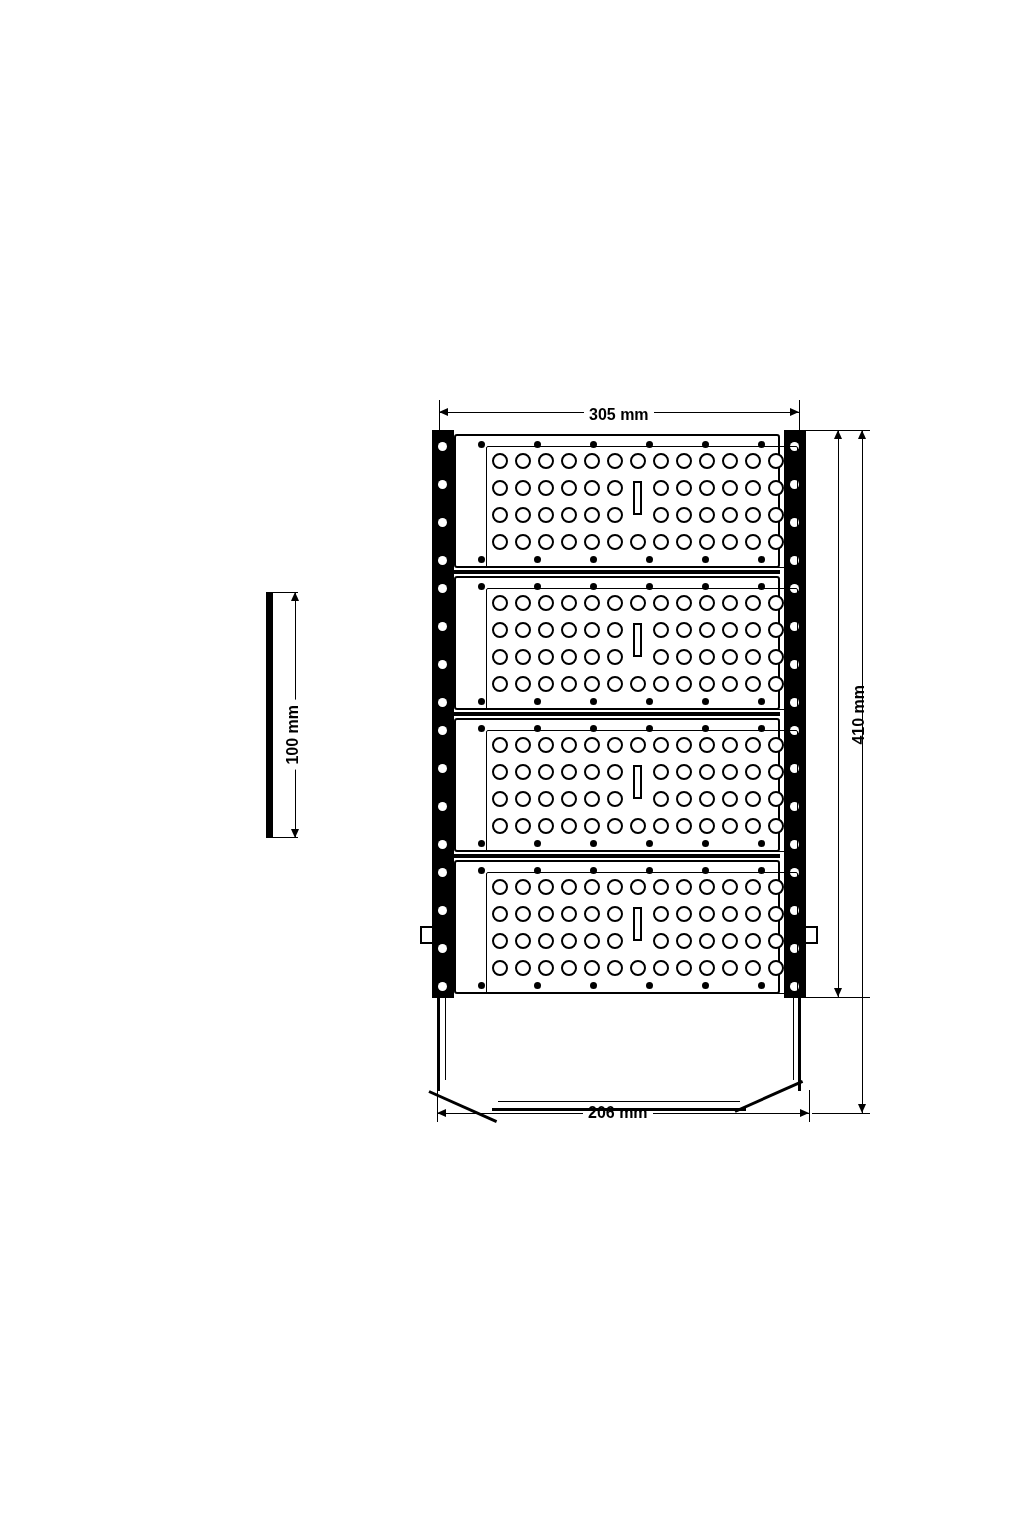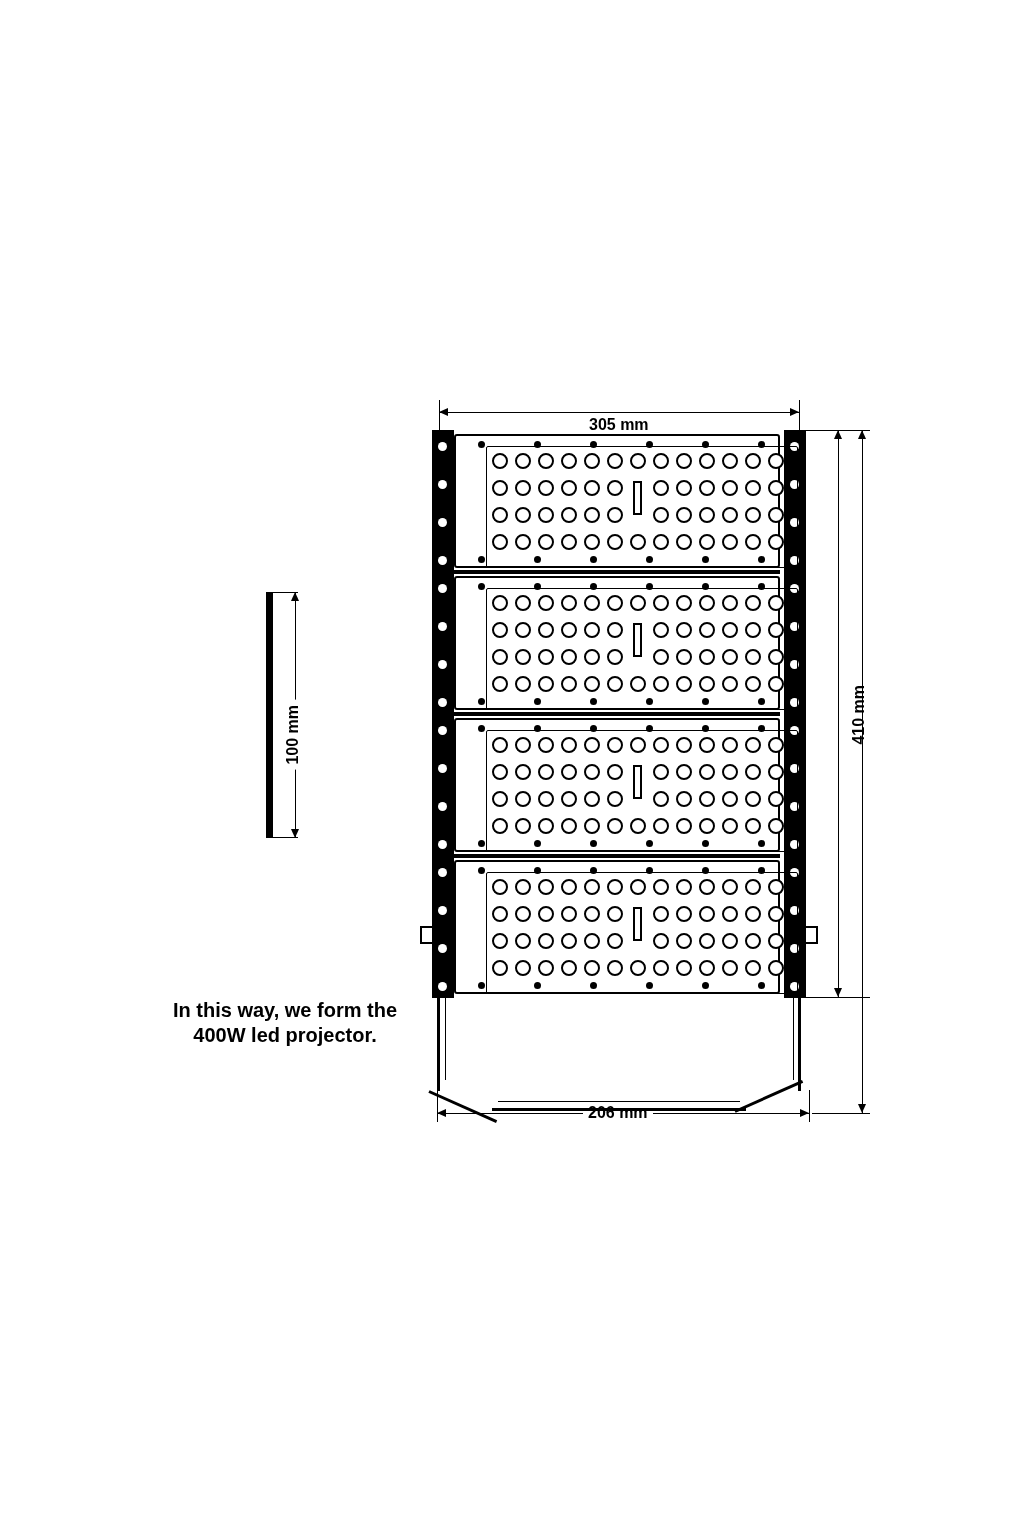--- a/index.html
+++ b/index.html
@@ -89,36 +89,35 @@
   .pivot-stem{position:absolute;height:2px;background:#000;}
 
   
   #bar100{position:absolute;left:266px;top:592px;width:7px;height:246px;background:#000;}
 </style>
 </head>
 <body>
 
 <div class="stage">
 
-  <div class="note" id="note-3">In this way, we form the 400W led projector.</div>
 
   <div id="bar100"></div>
   <div class="dimline-v" style="left:295px;top:592px;height:246px;"></div>
   <div class="arrow up" style="left:291px;top:592px;"></div>
   <div class="arrow down" style="left:291px;top:829px;"></div>
   <div class="ext" style="left:266px;top:592px;width:32px;height:1px;"></div>
   <div class="ext" style="left:266px;top:837px;width:32px;height:1px;"></div>
   <div class="dimlabel vert" style="left:284px;top:700px;">100 mm</div>
 
   <div class="ext" style="left:439px;top:400px;width:1px;height:30px;"></div>
   <div class="ext" style="left:799px;top:400px;width:1px;height:30px;"></div>
   <div class="dimline-h" style="left:439px;top:412px;width:360px;"></div>
   <div class="arrow left" style="left:439px;top:408px;"></div>
   <div class="arrow right" style="left:790px;top:408px;"></div>
-  <div class="dimlabel" style="left:584px;top:416px;">305 mm</div>
+  <div class="dimlabel" style="left:584px;top:406px;">305 mm</div>
 
   <div class="ext" style="left:437px;top:1090px;width:1px;height:32px;"></div>
   <div class="ext" style="left:809px;top:1090px;width:1px;height:32px;"></div>
   <div class="dimline-h" style="left:437px;top:1113px;width:372px;"></div>
   <div class="arrow left" style="left:437px;top:1109px;"></div>
   <div class="arrow right" style="left:800px;top:1109px;"></div>
   <div class="dimlabel" style="left:583px;top:1104px;">206 mm</div>
 
   <div class="ext" style="left:806px;top:430px;width:64px;height:1px;"></div>
   <div class="ext" style="left:806px;top:997px;width:64px;height:1px;"></div>

